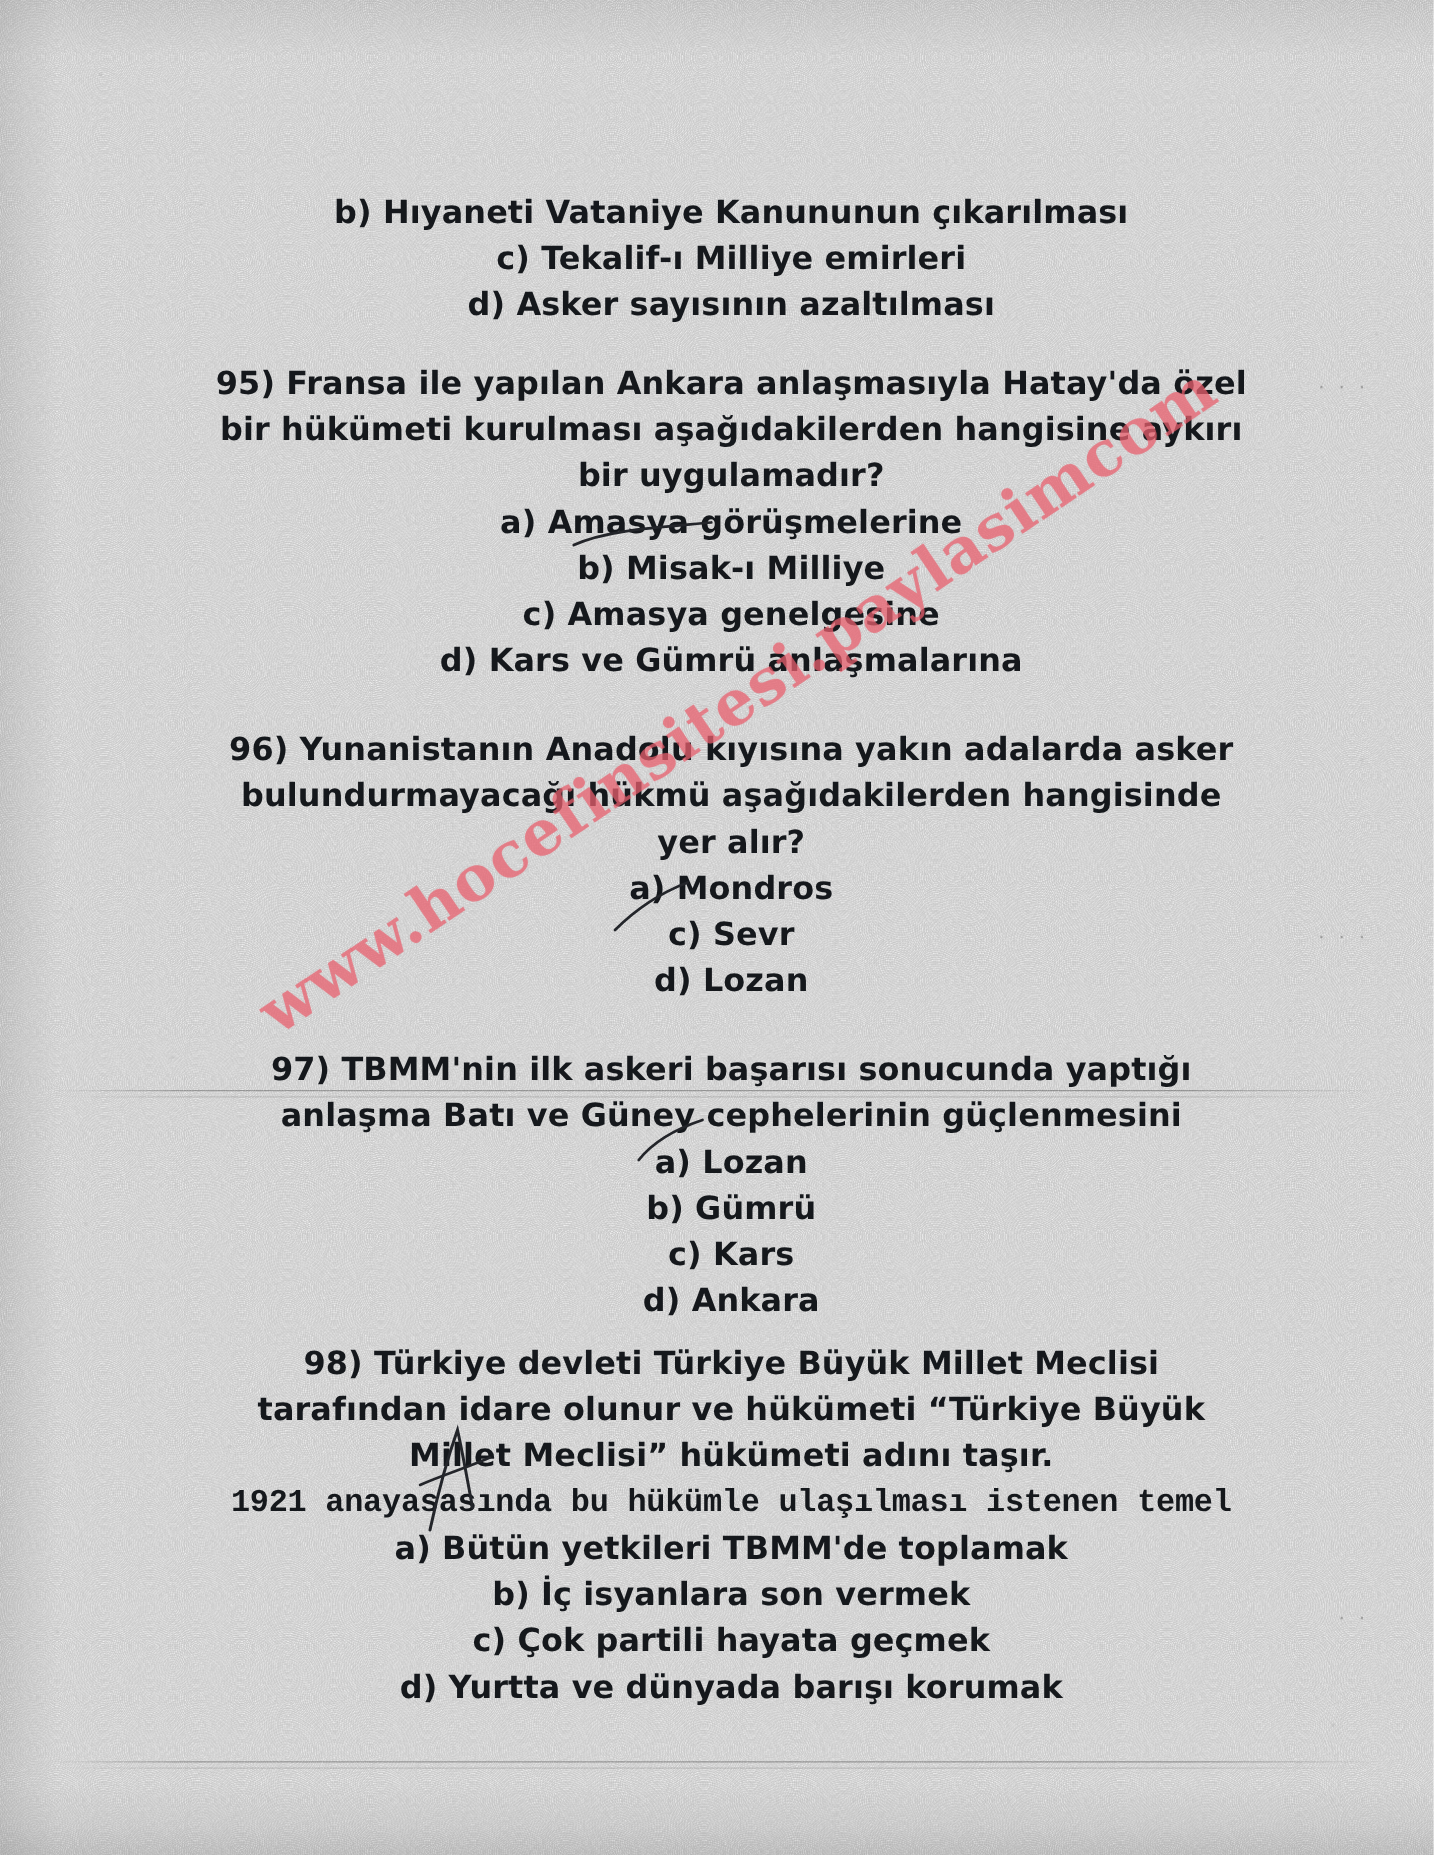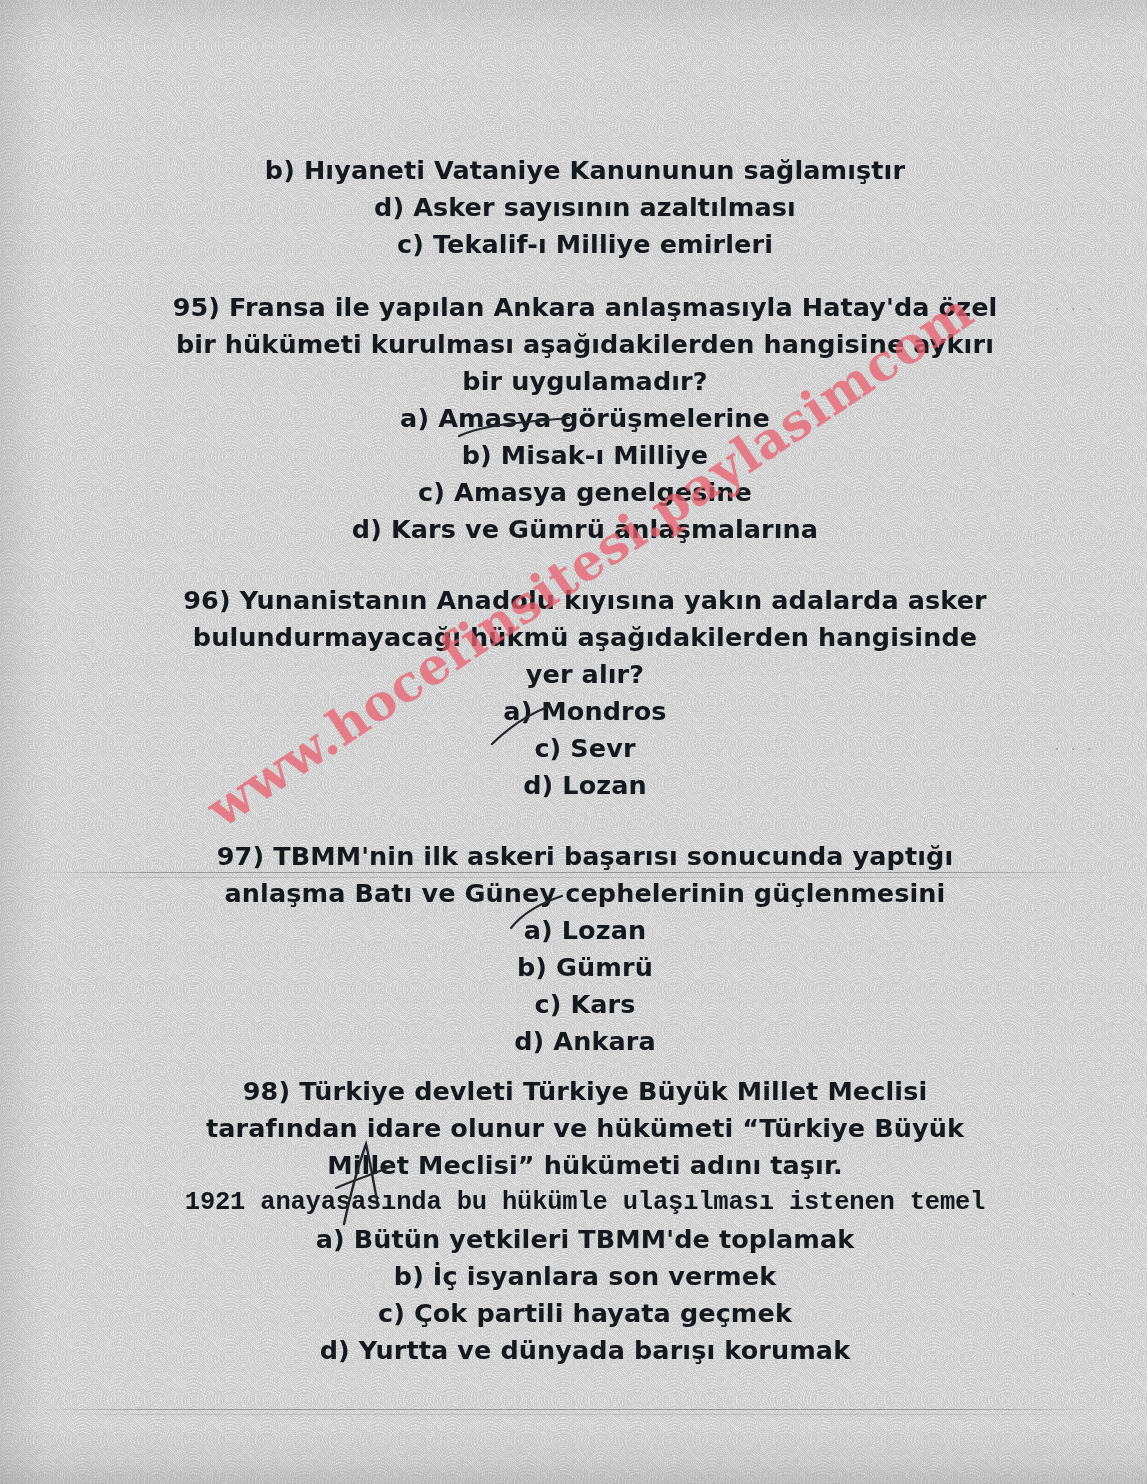--- a/index.html
+++ b/index.html
@@ -164,23 +164,23 @@
   <div class="crease c3"></div>
   <div class="crease c4"></div>
 
   <div class="margin-mark" style="top: 300px;">· · ·</div>
   <div class="margin-mark" style="top: 740px;">· · ·</div>
   <div class="margin-mark" style="top: 1285px;">· ·</div>
 
   <div id="content">
 
     <div class="block">
-      <div class="line">b) Hıyaneti Vataniye Kanununun sağlamıştır</div>
+      <div class="line">b) Hıyaneti Vataniye Kanununun çıkarılması</div>
+      <div class="line">c) Tekalif-ı Milliye emirleri</div>
       <div class="line">d) Asker sayısının azaltılması</div>
-      <div class="line">c) Tekalif-ı Milliye emirleri</div>
     </div>
 
     <div class="gap-md"></div>
 
     <div class="block">
       <div class="line">95) Fransa ile yapılan Ankara anlaşmasıyla Hatay'da özel</div>
       <div class="line">bir hükümeti kurulması aşağıdakilerden hangisine aykırı</div>
       <div class="line">bir uygulamadır?</div>
       <div class="line">a) Amasya görüşmelerine</div>
       <div class="line">b) Misak-ı Milliye</div>

